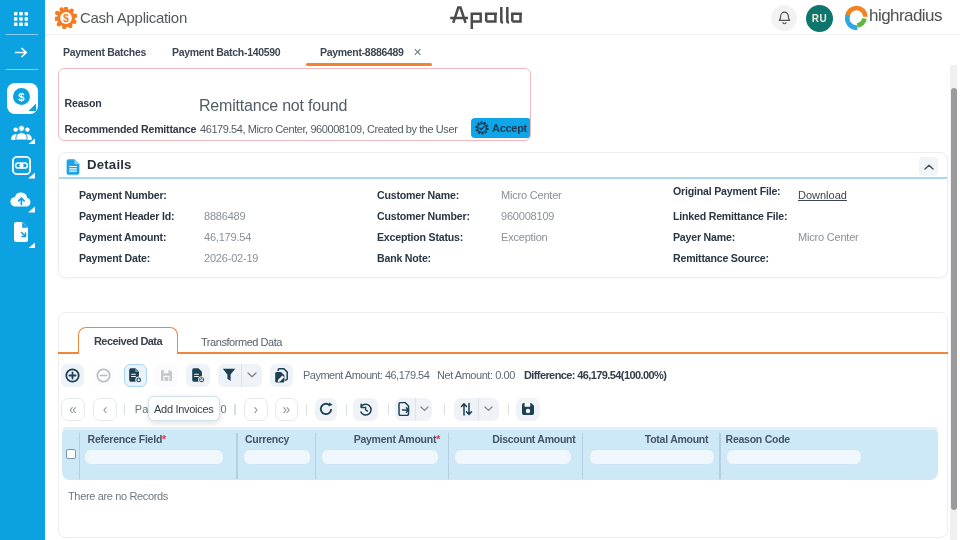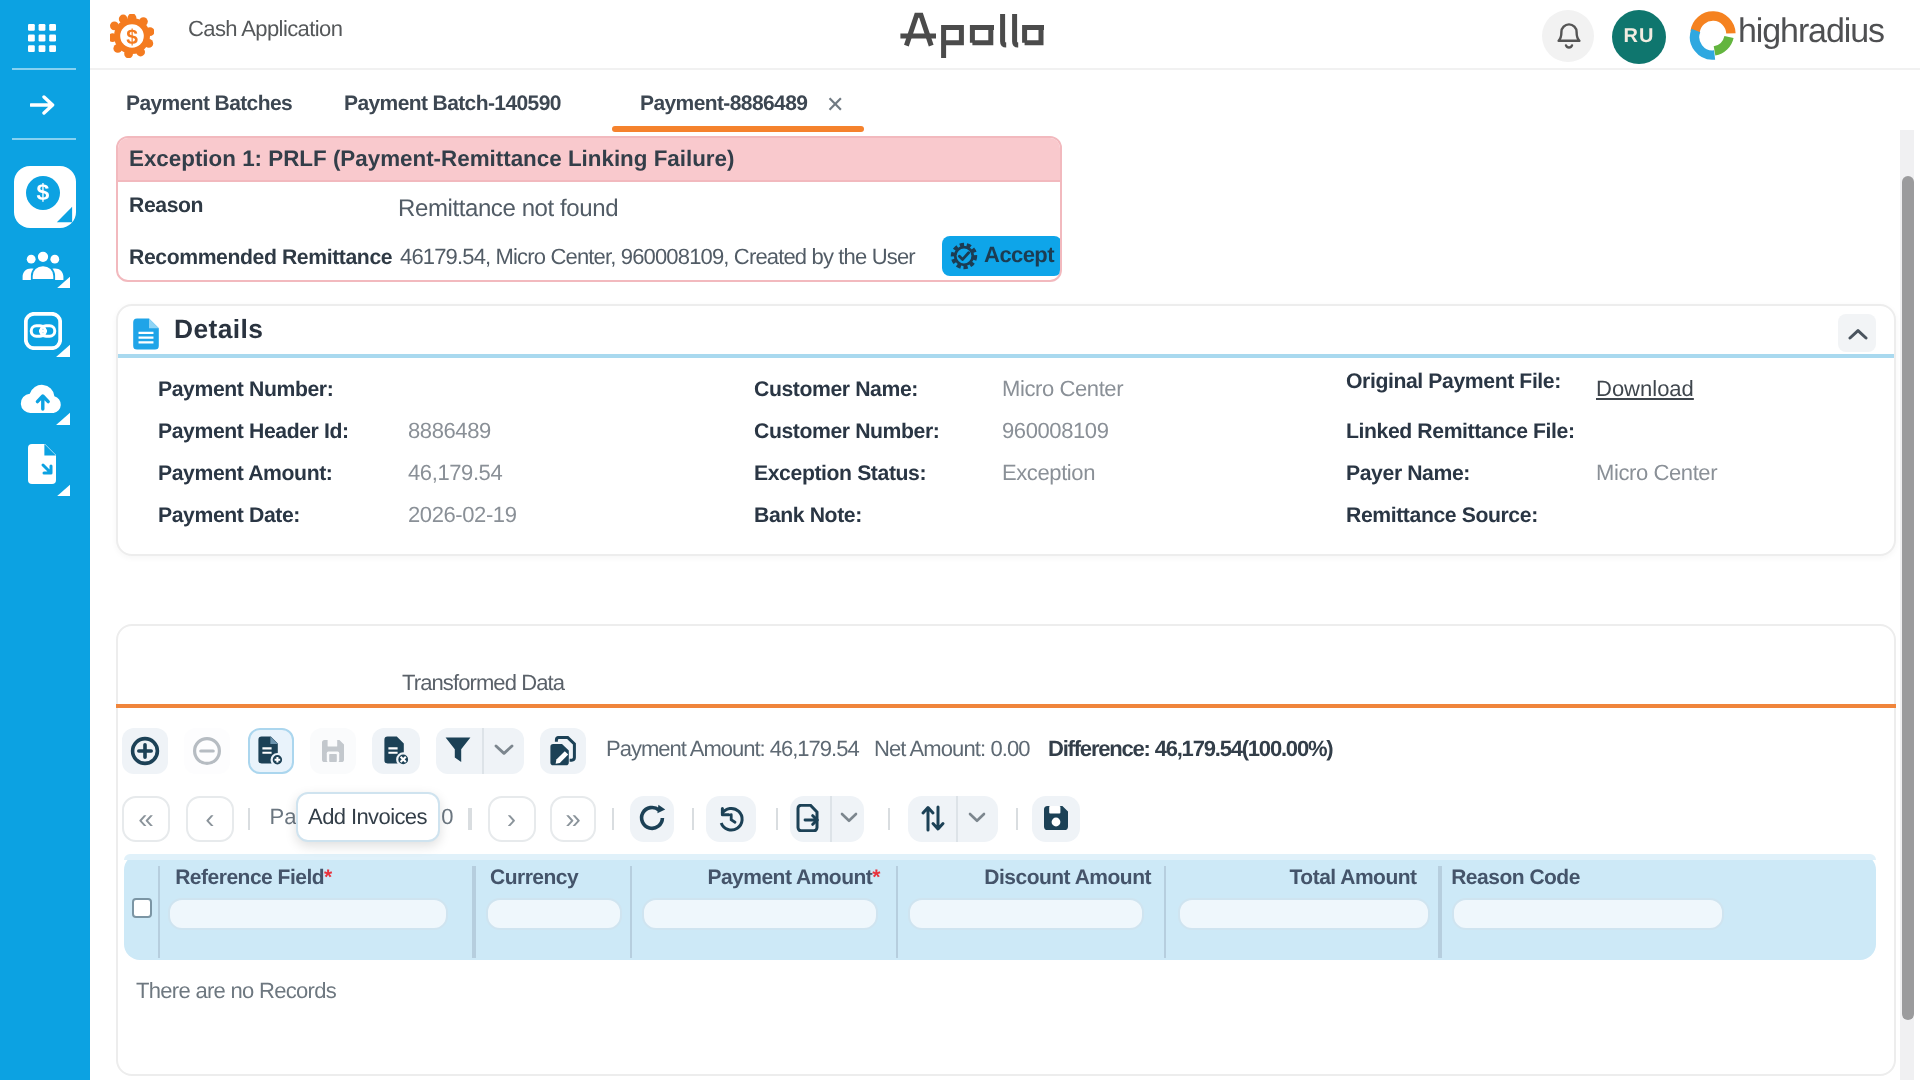--- a/index.html
+++ b/index.html
@@ -110,21 +110,21 @@
           <circle cx="9.3" cy="19.9" r="2.2"></circle>
         <circle cx="3.9" cy="17.2" r="2.2"></circle>
           <circle cx="1.2" cy="11.8" r="2.2"></circle>
           <circle cx="2.2" cy="5.9" r="2.2"></circle>
           <circle cx="6.6" cy="2.5" r="2.2"></circle>
       </g>
       <circle cx="11" cy="11" r="9" fill="#f47b20"></circle>
       <circle cx="11" cy="11" r="5.9" fill="#fff"></circle>
       <text x="11" y="14.8" text-anchor="middle" font-size="10.5" font-weight="700" fill="#f47b20" font-family="Liberation Sans">$</text>
     </svg>
-    <div class="abs" style="left:49px;top:9px;font-size:11px;color:#55585a;letter-spacing:-0.3px;">Cash Application</div>
+    <div class="abs" style="left:35px;top:9px;font-size:15px;color:#55585a;letter-spacing:-0.3px;">Cash Application</div>
 
     <svg class="abs" style="left:404px;top:5px;" width="73" height="25" viewBox="0 0 73 25">
       <g fill="none" stroke="#4b4b4b" stroke-width="2.5">
         <path d="M4.2 17.8 L9.3 2.6 H11.5 L16.6 17.8"></path>
         <path d="M1.2 13 H19"></path>
         <path d="M22.8 24 V8.7 H31.7 V16.4 H22.8"></path>
         <path d="M37.2 16.4 V8.7 H48 M46.4 8.7 V16.4 H37.2"></path>
         <path d="M52.3 2 V15.7 q0 1.8 1.8 1.8"></path>
         <path d="M58.3 2 V15.7 q0 1.8 1.8 1.8"></path>
         <path d="M63.3 16.4 V8.7 H73 M71.5 8.7 V16.4 H63.3"></path>
@@ -147,25 +147,22 @@
     <div class="abs" style="left:824px;top:6px;font-size:17px;color:#4f5052;letter-spacing:-0.55px;">highradius</div>
   </div>
 
   <div class="abs" style="left:63px;top:46px;font-size:10.5px;font-weight:600;color:#3d4752;letter-spacing:-0.3px;">Payment Batches</div>
   <div class="abs" style="left:172px;top:46px;font-size:10.5px;font-weight:600;color:#3d4752;letter-spacing:-0.3px;">Payment Batch-140590</div>
   <div class="abs" style="left:320px;top:46px;font-size:10.5px;font-weight:600;color:#3d4752;letter-spacing:-0.3px;">Payment-8886489</div>
   <div class="abs" style="left:413px;top:45.5px;font-size:11px;color:#707a83;">✕</div>
   <div class="abs" style="left:306px;top:63px;width:126px;height:3px;background:#f5822d;border-radius:1.5px;"></div>
 
   <div class="abs" style="left:58px;top:68px;width:473px;height:73px;border:1px solid #f2b9be;border-radius:6px;background:#fff;overflow:hidden;">
-    <div style="height:22px;background:#f9c9cd;border-bottom:1px solid #f2b9be;display:flex;align-items:center;">
-      <span style="margin-left:5.5px;font-size:11.2px;font-weight:700;color:#333e49;letter-spacing:0px;">Exception 1: PRLF (Payment-Remittance Linking Failure)</span>
-    </div>
     <div class="abs" style="left:5.5px;top:27.5px;font-size:10.6px;font-weight:700;color:#2f3a45;letter-spacing:-0.2px;">Reason</div>
-    <div class="abs" style="left:140px;top:27.5px;font-size:12px;color:#525c66;letter-spacing:-0.2px;">Remittance not found</div>
+    <div class="abs" style="left:140px;top:27.5px;font-size:16px;color:#525c66;letter-spacing:-0.2px;">Remittance not found</div>
     <div class="abs" style="left:5.5px;top:53.5px;font-size:10.6px;font-weight:700;color:#2f3a45;letter-spacing:-0.2px;">Recommended Remittance</div>
     <div class="abs" style="left:141px;top:53.5px;font-size:11px;color:#525c66;letter-spacing:-0.42px;">46179.54, Micro Center, 960008109, Created by the User</div>
     <div class="abs" style="left:412px;top:49px;width:60px;height:20px;background:#0ea5e9;border-radius:4px;display:flex;align-items:center;justify-content:center;">
       <svg width="14" height="14" viewBox="0 0 14 14" style="margin-right:3px;">
         <circle cx="7" cy="7" r="5.6" fill="none" stroke="#1c3c52" stroke-width="2" stroke-dasharray="2.1 1.35"></circle>
         <circle cx="7" cy="7" r="4.4" fill="none" stroke="#1c3c52" stroke-width="1.4"></circle>
         <path d="M4.7 7.1 l1.6 1.6 l3 -3.3" stroke="#1c3c52" stroke-width="1.4" fill="none" stroke-linecap="round" stroke-linejoin="round"></path>
       </svg>
       <span style="font-size:11px;font-weight:700;color:#1c3c52;letter-spacing:-0.3px;">Accept</span>
     </div>
@@ -206,20 +203,23 @@
     <div class="abs lbl" style="left:614px;top:57px;">Linked Remittance File:</div>
     <div class="abs lbl" style="left:614px;top:78px;">Payer Name:</div>
     <div class="abs lbl" style="left:614px;top:99px;">Remittance Source:</div>
     <div class="abs" style="left:739px;top:36px;font-size:11px;color:#3f464d;text-decoration:underline;">Download</div>
     <div class="abs val" style="left:739px;top:78px;">Micro Center</div>
   </div>
 
   <div class="abs" style="left:58px;top:312px;width:890px;height:226px;background:#fff;border:1px solid #ededed;border-radius:8px;"></div>
 
   <div class="abs" style="left:58px;top:352.3px;width:890px;height:1.5px;background:#f0853b;"></div>
+  <div class="abs" style="left:78px;top:326.5px;width:100px;height:27.5px;background:#fff;border:1.4px solid #f0853b;border-bottom:none;border-radius:8px 8px 0 0;display:flex;align-items:center;justify-content:center;">
+    <span style="font-size:11px;font-weight:700;color:#39424e;letter-spacing:-0.55px;">Received Data</span>
+  </div>
   <div class="abs" style="left:201px;top:336px;font-size:11px;color:#5a6169;letter-spacing:-0.45px;">Transformed Data</div>
 
   <div class="tbtn" style="left:61px;width:23px;">
     <svg width="15" height="15" viewBox="0 0 15 15">
         <circle cx="7.5" cy="7.5" r="6.2" fill="none" stroke="#1c4156" stroke-width="1.8"></circle>
         <path d="M7.5 4.4 v6.2 M4.4 7.5 h6.2" stroke="#1c4156" stroke-width="1.8" stroke-linecap="round"></path>
       </svg>
   </div>
   <div class="tbtn" style="left:92.3px;width:23px;background:#fdfdfe;">
     <svg width="15" height="15" viewBox="0 0 15 15">

